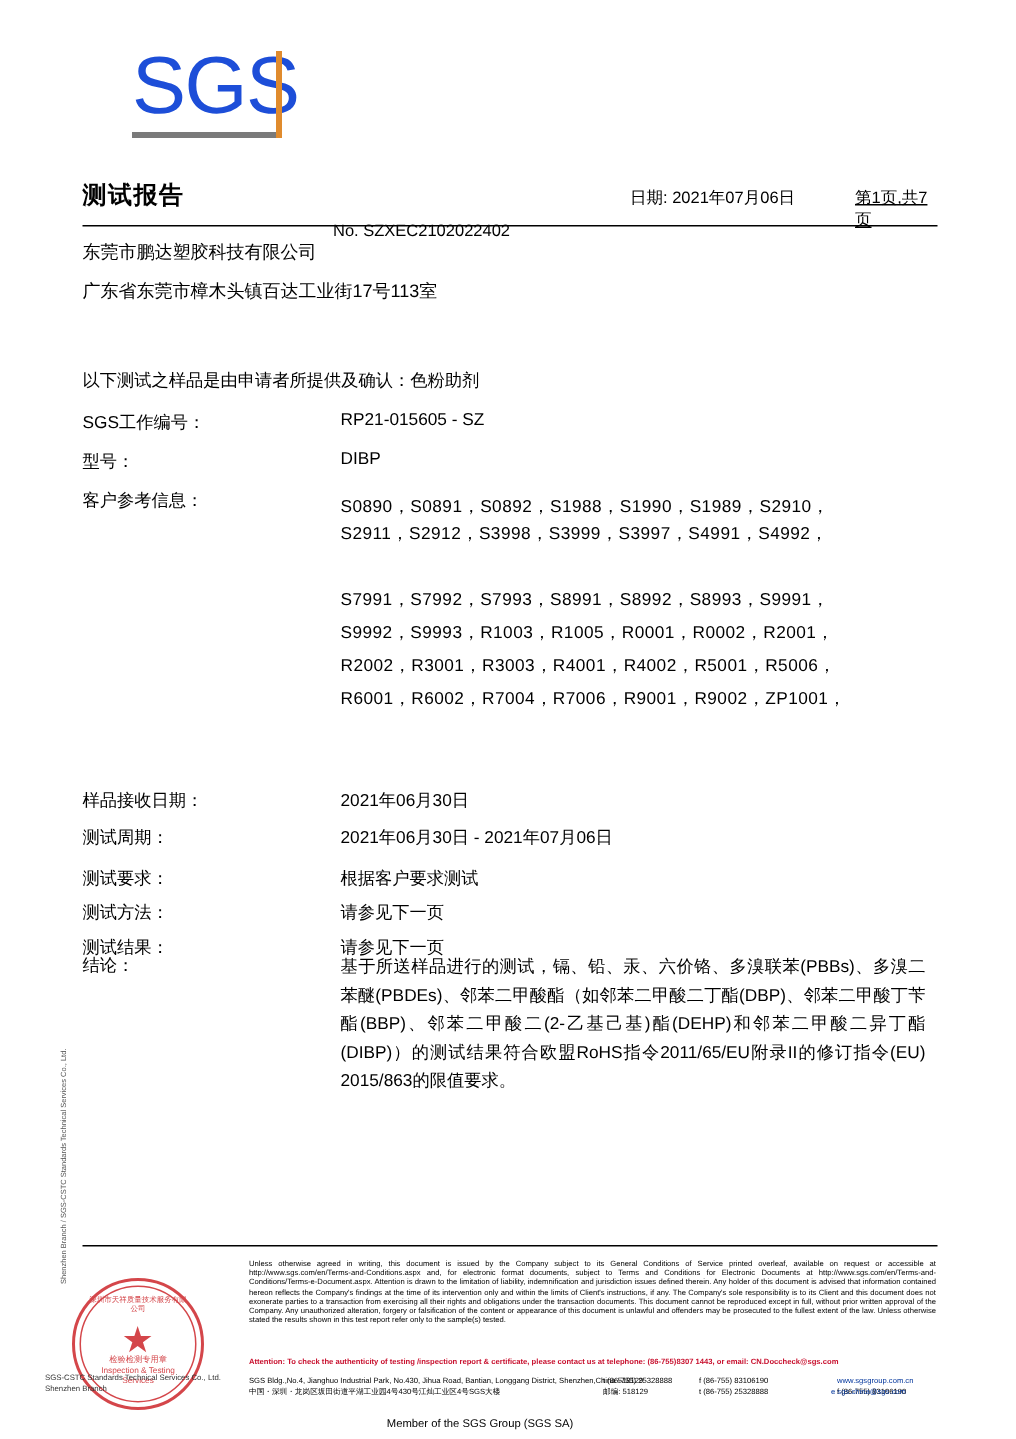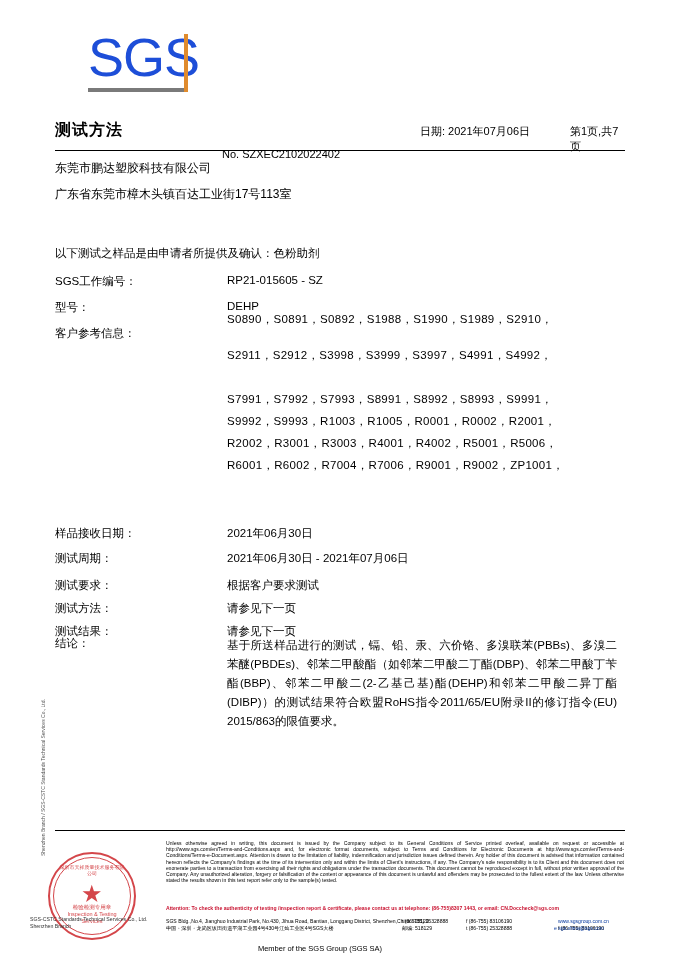--- a/index.html
+++ b/index.html
@@ -84,20 +84,21 @@
     position: absolute;
     left: 365px;
     top: 4px;
     font-size: 11px;
   }
   .doc-page {
     position: absolute;
     left: 515px;
     top: 4px;
     font-size: 11px;
+    text-decoration: underline;
   }
 
   .hrule {
     position: absolute;
     left: 55px;
     width: 570px;
     height: 1px;
     background: #000;
   }
   #rule-top { top: 150px; }
@@ -291,47 +292,47 @@
 
 <div class="page">
 
   <div class="logo-wrap">
     <div class="logo-text">SGS</div>
     <div class="logo-bar"></div>
     <div class="logo-orange"></div>
   </div>
 
   <div class="title-row">
-    <div class="doc-title">测试方法</div>
+    <div class="doc-title">测试报告</div>
     <div class="doc-no">No. SZXEC2102022402</div>
     <div class="doc-date">日期: 2021年07月06日</div>
     <div class="doc-page">第1页,共7页</div>
   </div>
 
   <div class="hrule" id="rule-top"></div>
 
   <div class="company-name">东莞市鹏达塑胶科技有限公司</div>
   <div class="company-addr">广东省东莞市樟木头镇百达工业街17号113室</div>
 
   <div class="sample-statement">以下测试之样品是由申请者所提供及确认：色粉助剂</div>
 
   <div class="field" style="top:274px;">
     <span class="label">SGS工作编号：</span>
     <span class="value">RP21-015605 - SZ</span>
   </div>
 
   <div class="field" style="top:300px;">
     <span class="label">型号：</span>
-    <span class="value">DEHP</span>
+    <span class="value">DIBP</span>
   </div>
 
   <div class="field" style="top:326px;">
     <span class="label">客户参考信息：</span>
   </div>
-  <div class="refinfo-line" style="top:312px;text-align:right;">S0890，S0891，S0892，S1988，S1990，S1989，S2910，</div>
+  <div class="refinfo-line" style="top:330px;text-align:right;">S0890，S0891，S0892，S1988，S1990，S1989，S2910，</div>
   <div class="refinfo-line" style="top:348px;">S2911，S2912，S3998，S3999，S3997，S4991，S4992，</div>
   <div class="refinfo-line" style="top:392px;">S7991，S7992，S7993，S8991，S8992，S8993，S9991，</div>
   <div class="refinfo-line" style="top:414px;">S9992，S9993，R1003，R1005，R0001，R0002，R2001，</div>
   <div class="refinfo-line" style="top:436px;">R2002，R3001，R3003，R4001，R4002，R5001，R5006，</div>
   <div class="refinfo-line" style="top:458px;">R6001，R6002，R7004，R7006，R9001，R9002，ZP1001，</div>
 
   <div class="field" style="top:526px;">
     <span class="label">样品接收日期：</span>
     <span class="value">2021年06月30日</span>
   </div>

